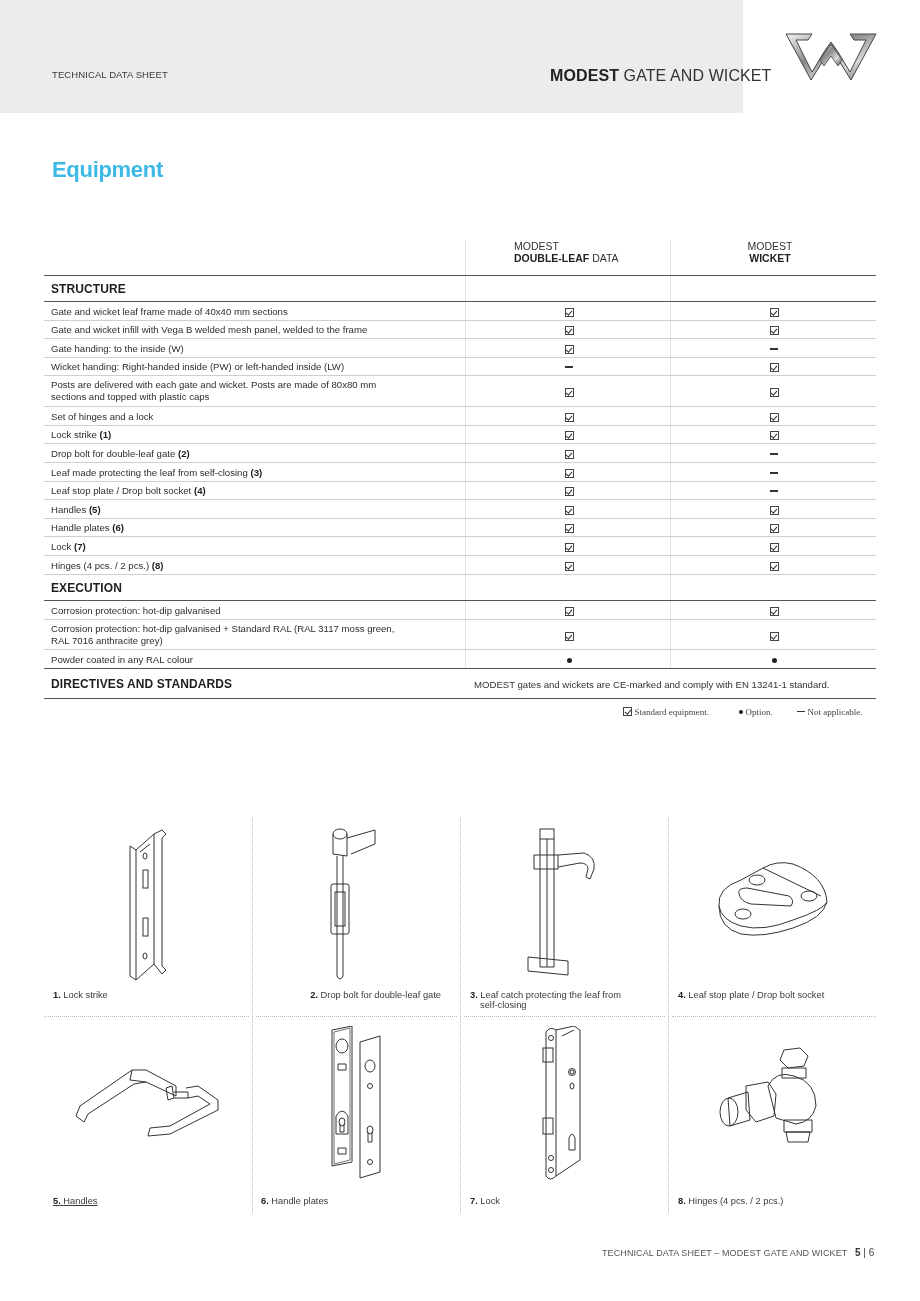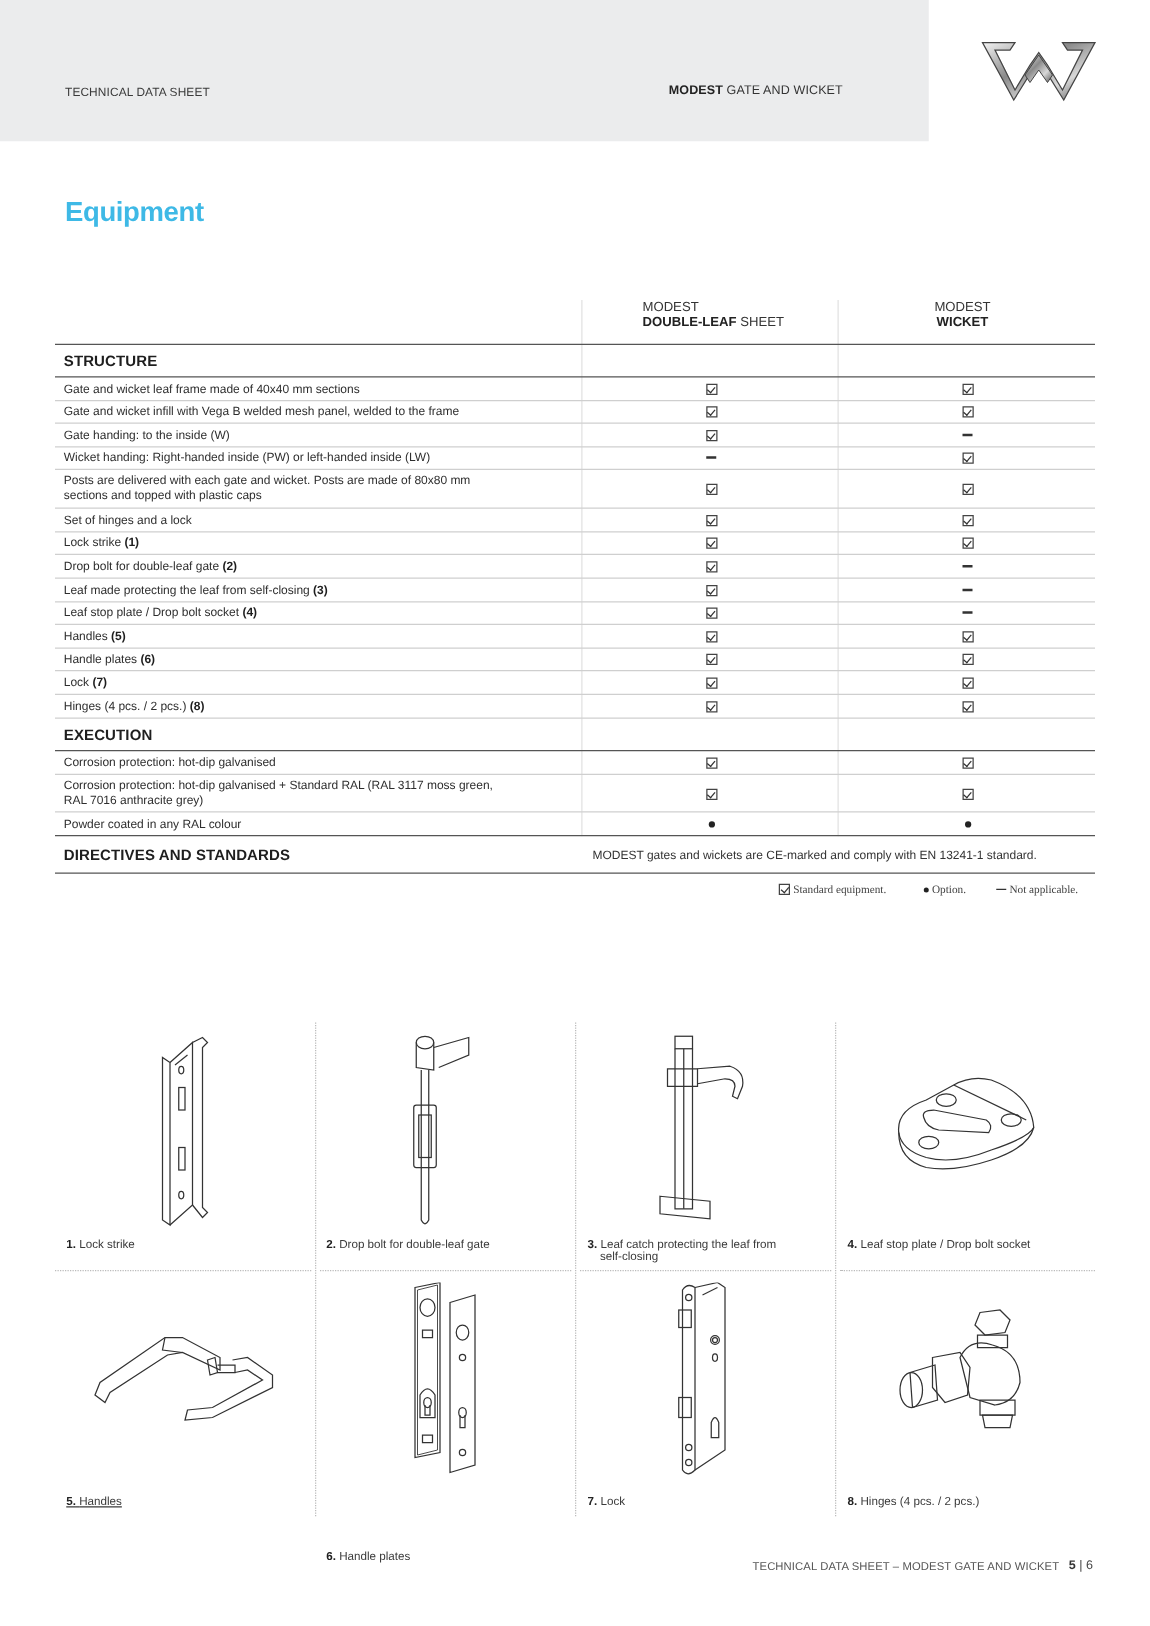--- a/index.html
+++ b/index.html
@@ -1,21 +1,21 @@
 <!DOCTYPE html>
 <html><head>
 <meta charset="utf-8">
 <style>
   * { box-sizing: border-box; margin: 0; padding: 0; }
   html, body { width: 920px; height: 1301px; background: #fff; overflow: hidden; }
   body { position: relative; font-family: "Liberation Sans", "DejaVu Sans", sans-serif; color: #2b2b2b; }
 
   .header-band { position: absolute; left: 0; top: 0; width: 743px; height: 113px; background: #ebeced; }
   .header-left { position: absolute; left: 52px; top: 69px; font-size: 9.5px; color: #3a3a3a; letter-spacing: 0.1px; }
-  .header-right { position: absolute; left: 535px; top: 67px; font-size: 10px; color: #333; letter-spacing: 0.1px; }
+  .header-right { position: absolute; left: 550px; top: 67px; font-size: 16px; color: #333; letter-spacing: 0.1px; }
   .header-right b { font-weight: bold; color: #222; }
   .logo { position: absolute; left: 784px; top: 30px; width: 94px; height: 52px; }
 
   .page-title { position: absolute; left: 52px; top: 157px; font-size: 22px; font-weight: bold; color: #3eb9e6; letter-spacing: -0.3px; }
 
   
   .tbl { position: absolute; left: 44px; top: 240px; width: 832px; }
   .col-head { position: absolute; top: 0; height: 35px; font-size: 10.5px; line-height: 12px; color: #333; }
   .col-head b { color: #222; }
   .col-head.gate { left: 470px; text-align: left; }
@@ -70,21 +70,21 @@
   <path d="M2 4 L28 4 L24 10 L12 10 L28 42 L40 22 L47 12 L54 22 L66 42 L82 10 L70 10 L66 4 L92 4 L67 50 L47 18 L27 50 Z" fill="url(#lg)" stroke="#444" stroke-width="1"></path>
   <path d="M36 30 L47 14 L58 30 L54 36 L47 26 L40 36 Z" fill="url(#lg)" stroke="#444" stroke-width="0.8"></path>
 </svg>
 
 <div class="page-title">Equipment</div>
 
 <div class="tbl">
 
   <div class="col-head gate">
     <div>MODEST</div>
-    <div><b>DOUBLE-LEAF</b><span> SHEET</span></div>
+    <div><b>DOUBLE-LEAF</b><span> DATA</span></div>
   </div>
   <div class="col-head wicket">
     <div>MODEST</div>
     <div><b>WICKET</b></div>
   </div>
 
   <div class="vsep" style="left:421px; top:0; height:429px;"></div>
   <div class="vsep" style="left:626px; top:0; height:429px;"></div>
 
   <div class="hline dark" style="top:35px;"></div>
@@ -229,21 +229,21 @@
 <div class="cap" style="left:53px;top:990px;"><b>1.</b> <span>Lock strike</span></div>
 
 <svg style="position:absolute;left:325px;top:826px;" width="60" height="158" viewBox="0 0 60 158" fill="none" stroke="#333" stroke-width="1">
   <ellipse cx="15" cy="8" rx="7" ry="5"></ellipse>
   <path d="M8 8 L8 28 L22 30 L22 8"></path>
   <path d="M22 12 L50 4 L50 18 L26 28"></path>
   <path d="M12 30 L12 150 Q15 156 18 150 L18 30"></path>
   <rect x="6" y="58" width="18" height="50" rx="2"></rect>
   <rect x="10" y="66" width="10" height="34"></rect>
 </svg>
-<div class="cap" style="left:261px;top:990px;"><b>2.</b> <span>Drop bolt for double-leaf gate</span></div>
+<div class="cap" style="left:261px;top:990px;text-align:right;"><b>2.</b> <span>Drop bolt for double-leaf gate</span></div>
 
 <svg style="position:absolute;left:524px;top:827px;" width="80" height="158" viewBox="0 0 80 158" fill="none" stroke="#333" stroke-width="1">
   <rect x="16" y="2" width="14" height="10"></rect>
   <path d="M16 12 L16 140 L30 140 L30 12"></path>
   <path d="M23 12 L23 140"></path>
   <path d="M10 28 L34 28 L34 42 L10 42 Z"></path>
   <path d="M34 28 L60 26 Q72 30 70 42 L66 52 L62 50 L64 42 Q64 36 56 36 L34 40"></path>
   <path d="M4 130 L44 134 L44 148 L4 144 Z"></path>
 </svg>
 <div class="cap" style="left:470px;top:990px;"><b>3.</b> <span>Leaf catch protecting the leaf from</span><br><span style="padding-left:10px;">self-closing</span></div>
@@ -277,21 +277,21 @@
   <ellipse cx="14" cy="96" rx="3" ry="4"></ellipse>
     <path d="M12 98 L12 106 L16 106 L16 98"></path>
   <path d="M10 122 L18 122 L18 128 L10 128 Z"></path>
   <path d="M32 16 L52 10 L52 146 L32 152 Z"></path>
   <ellipse cx="42" cy="40" rx="5" ry="6"></ellipse>
   <circle cx="42" cy="60" r="2.5"></circle>
   <ellipse cx="42" cy="104" rx="3" ry="4"></ellipse>
     <path d="M40 106 L40 116 L44 116 L44 106"></path>
   <circle cx="42" cy="136" r="2.5"></circle>
 </svg>
-<div class="cap" style="left:261px;top:1240px;"><b>6.</b> <span>Handle plates</span></div>
+<div class="cap" style="left:261px;top:1196px;"><b>6.</b> <span>Handle plates</span></div>
 
 <svg style="position:absolute;left:540px;top:1026px;" width="46" height="156" viewBox="0 0 46 156" fill="none" stroke="#333" stroke-width="1">
   <path d="M6 6 Q10 0 16 4 L16 150 Q10 156 6 150 Z"></path>
   <path d="M16 4 L34 0 L40 4 L40 134 L16 150"></path>
   <path d="M22 10 L34 4"></path>
   <circle cx="11" cy="12" r="2.5"></circle>
     <circle cx="11" cy="132" r="2.5"></circle>
     <circle cx="11" cy="144" r="2.5"></circle>
   <rect x="3" y="22" width="10" height="14"></rect>
   <rect x="3" y="92" width="10" height="16"></rect>

